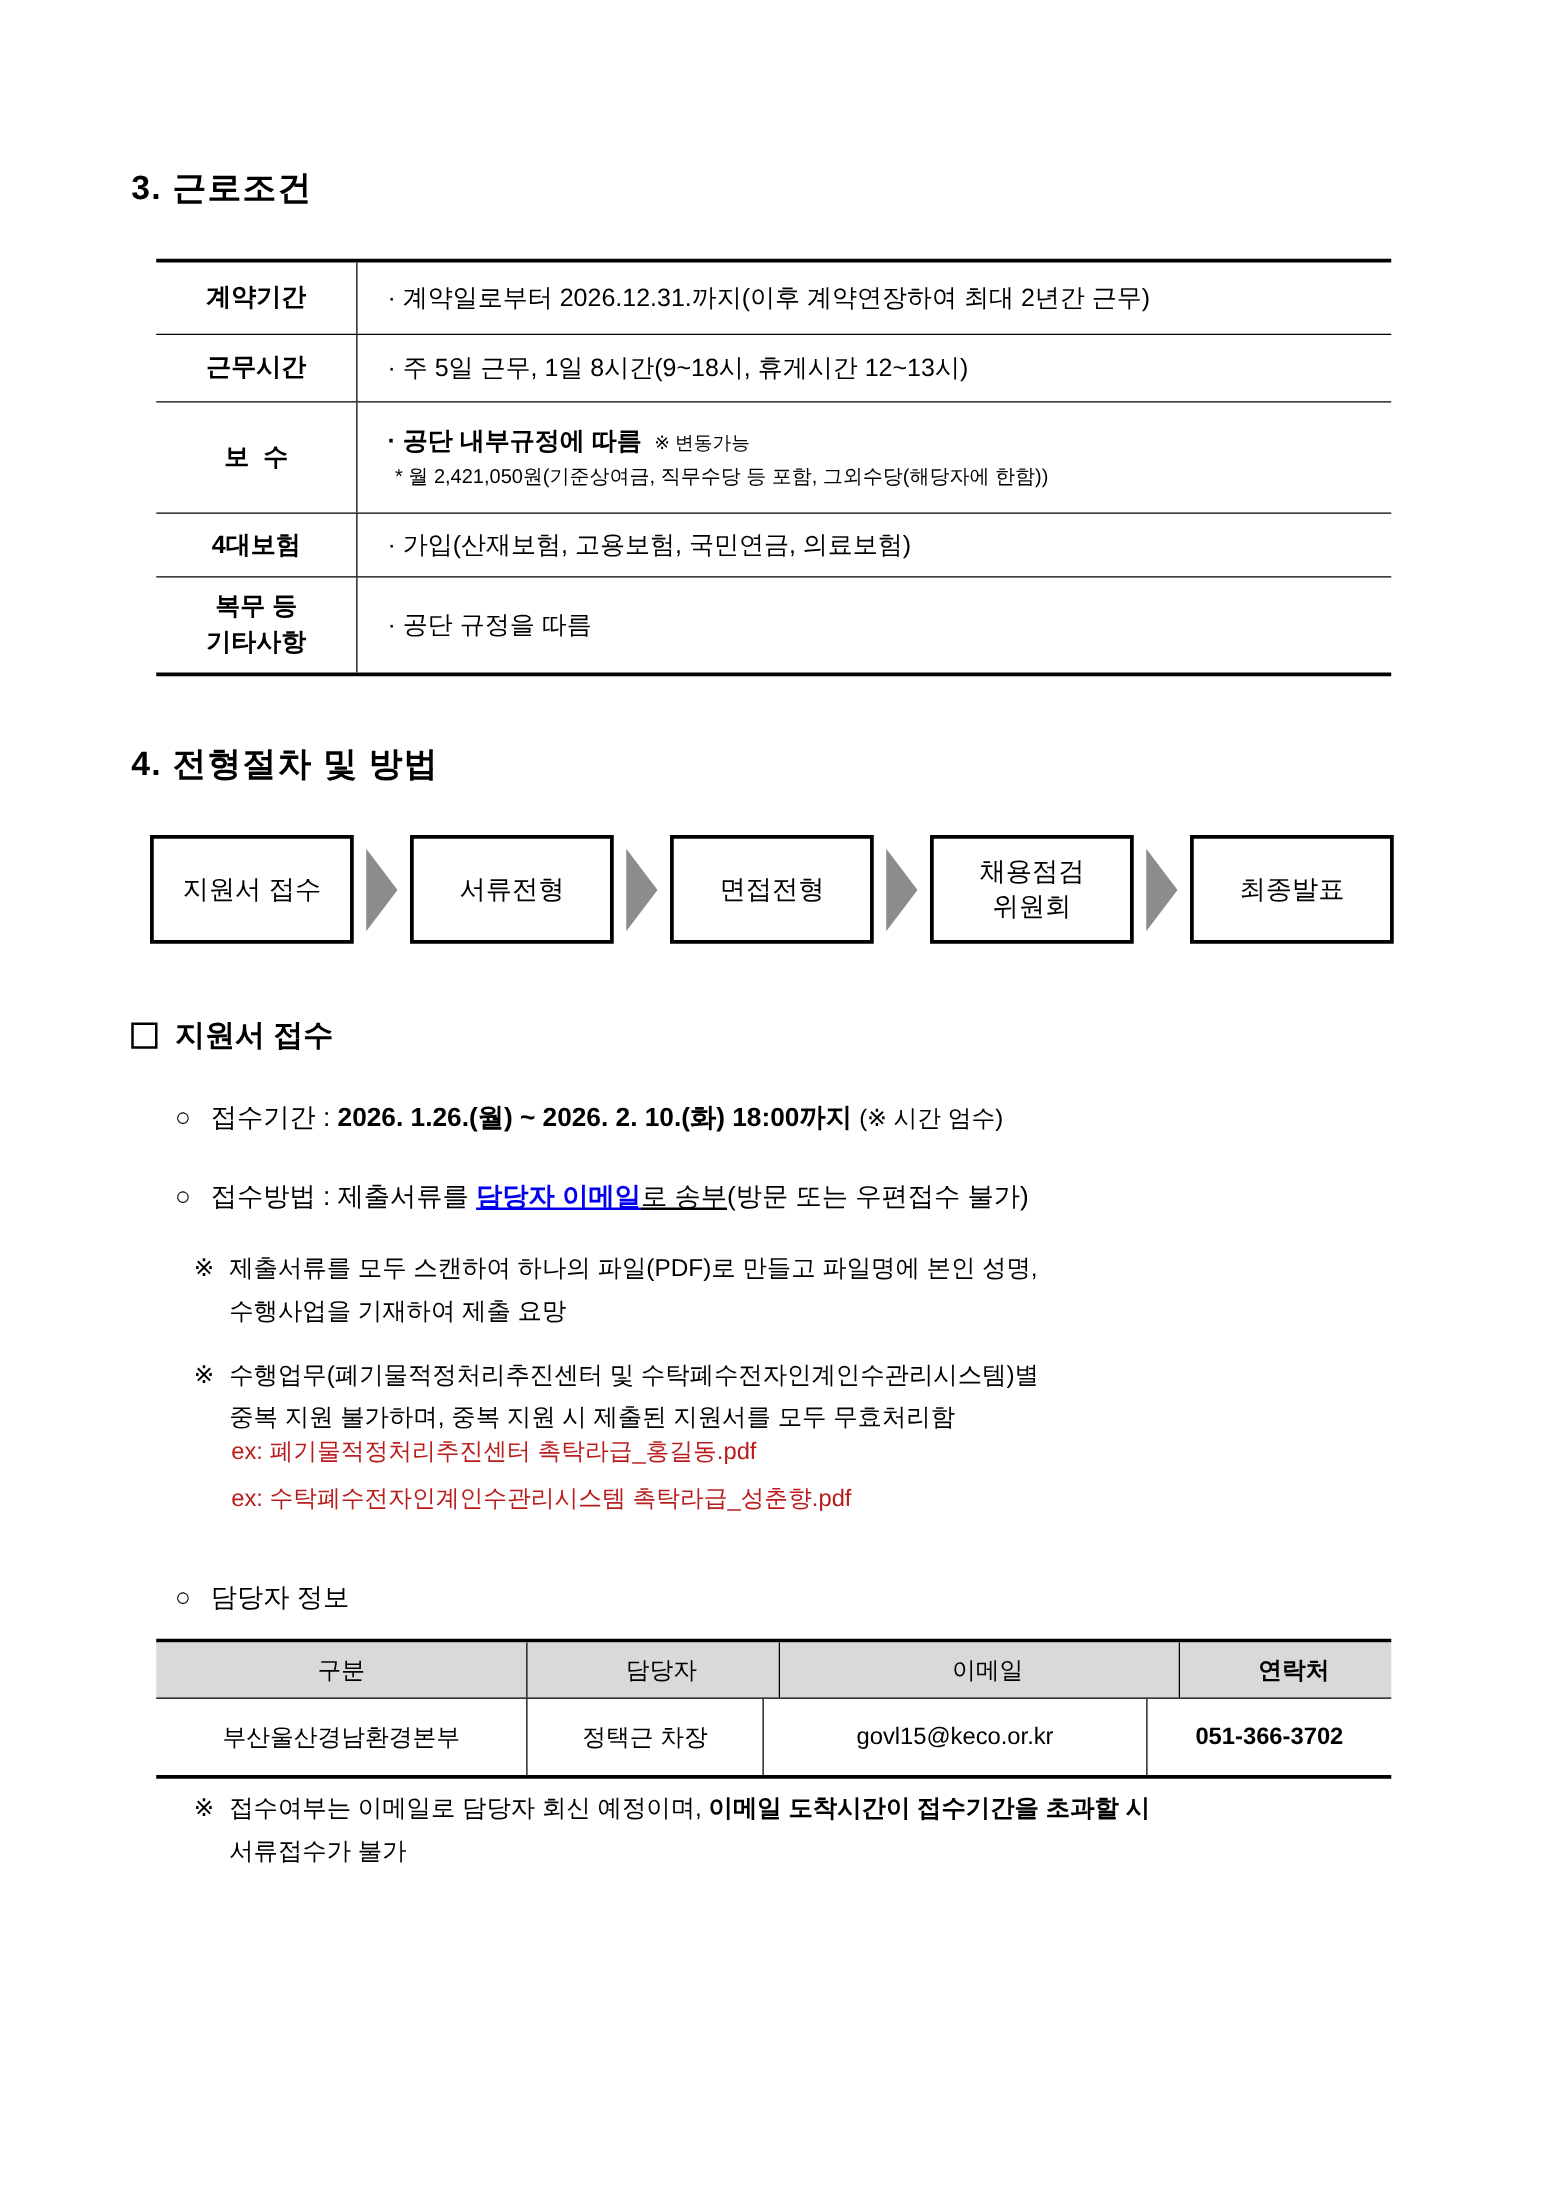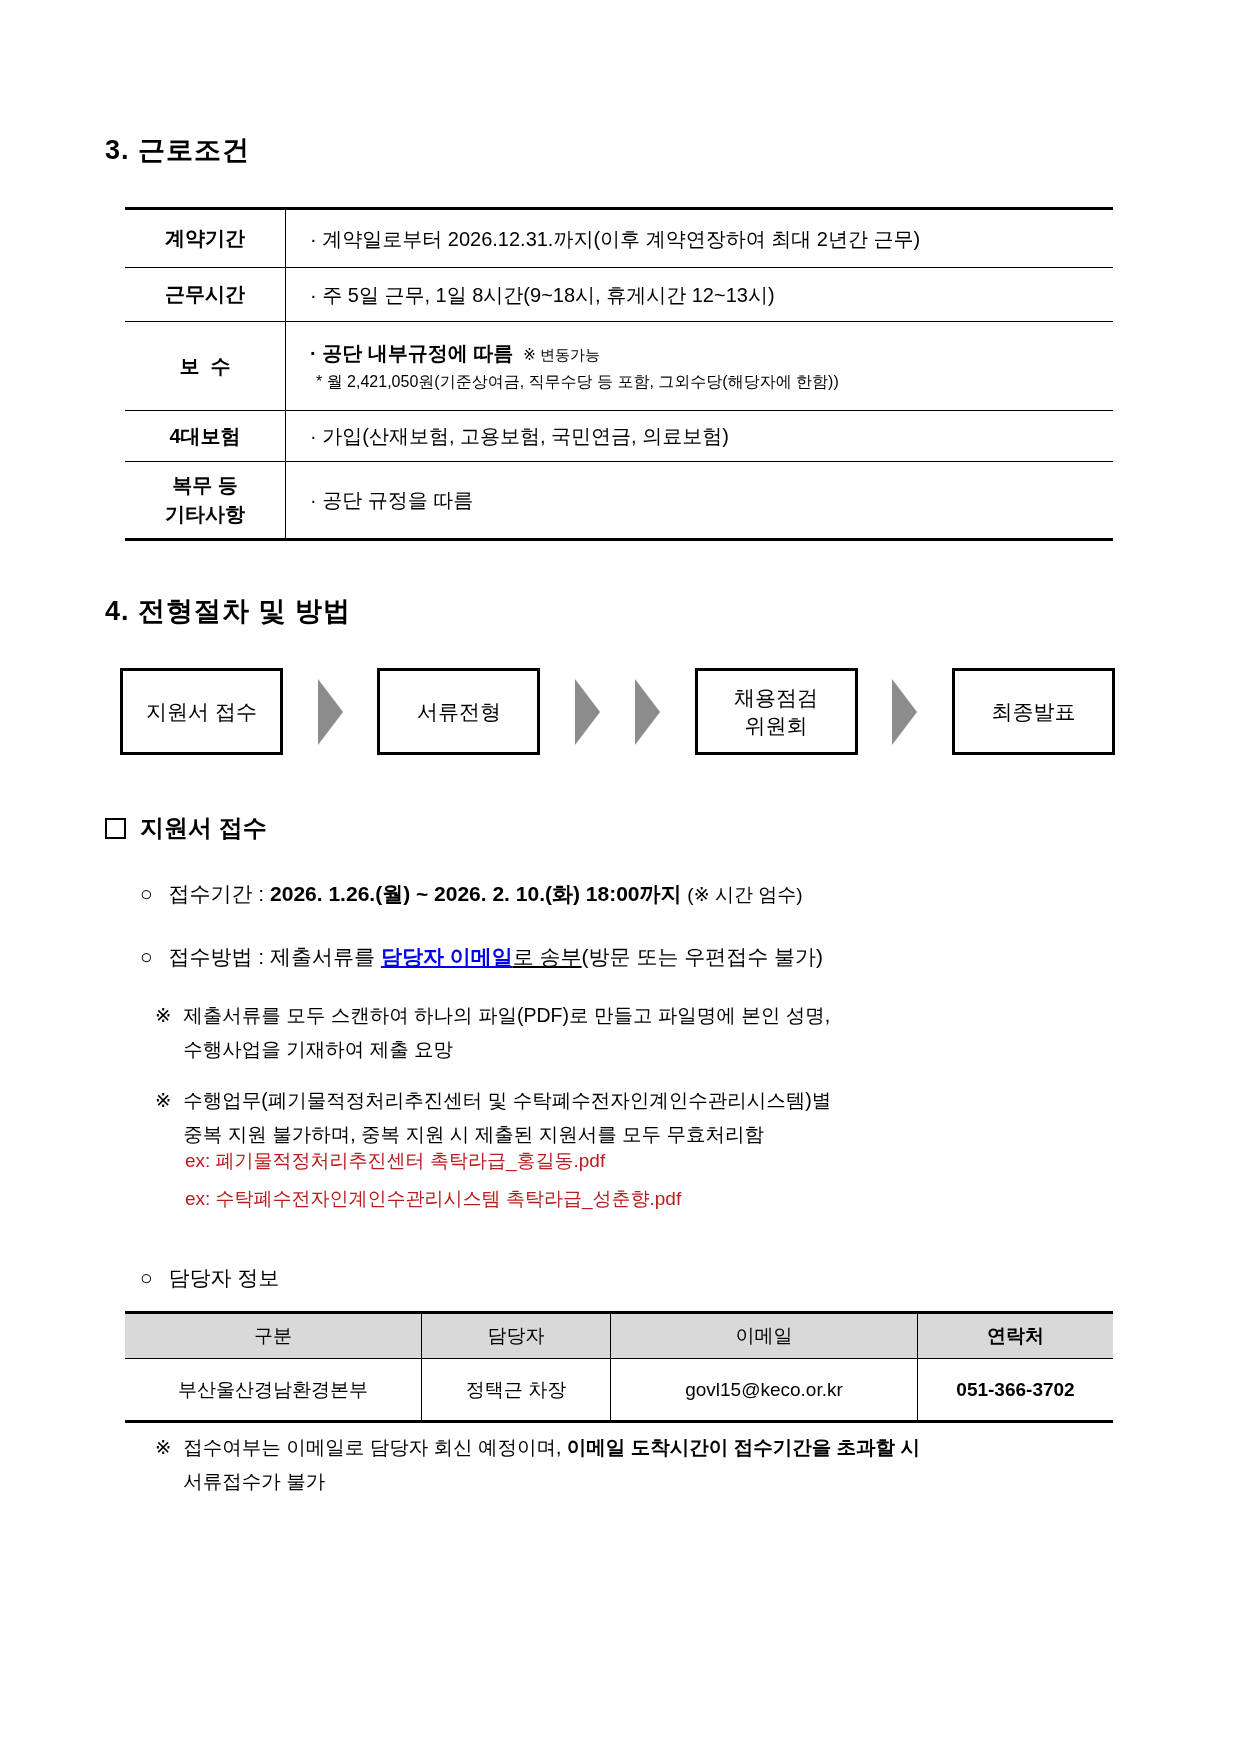--- a/index.html
+++ b/index.html
@@ -46,21 +46,21 @@
   .note-final{left:155px;top:1430px;}
   .ex-line{position:absolute;font-size:19px;color:#b91c1c;white-space:nowrap;}
   .ex1{left:185px;top:1148px;}
   .ex2{left:185px;top:1186px;}
 
   .contact-heading{position:absolute;left:140px;top:1264px;font-size:21px;white-space:nowrap;}
 
   
   .ct{position:absolute;left:125px;top:1311px;width:988px;border-top:3px solid #000;border-bottom:3px solid #000;font-size:19px;}
   .ct-row{display:flex;}
-  .ct-head{background:#d9d9d9;border-bottom:1px solid #000;}
+  .ct-head{background:#d9d9d9;border-bottom:1px solid #000;gap:13px;}
   .ct-cell{display:flex;align-items:center;justify-content:center;text-align:center;}
   .ct-c1{width:296px;flex:0 0 296px;border-right:1px solid #000;}
   .ct-c2{width:188px;flex:0 0 188px;border-right:1px solid #000;}
   .ct-c3{width:306px;flex:0 0 306px;border-right:1px solid #000;}
   .ct-c4{flex:1;font-weight:bold;}
   .ct-head .ct-cell{height:44px;}
   .ct-body .ct-cell{height:61px;}
 </style>
 </head>
 <body>
@@ -104,20 +104,21 @@
     </div>
   </div>
 
   <h2 class="sec-title sec4-title">4. 전형절차 및 방법</h2>
 
   <div class="flow">
     <div class="flow-box">지원서 접수</div>
     <div class="flow-arrow"></div>
     <div class="flow-box">서류전형</div>
     <div class="flow-arrow"></div>
+    <div class="flow-box">면접전형</div>
     <div class="flow-arrow"></div>
     <div class="flow-box">채용점검
 위원회</div>
     <div class="flow-arrow"></div>
     <div class="flow-box">최종발표</div>
   </div>
 
   <div class="apply-heading">
     <span class="square-bullet"></span>
     <span>지원서 접수</span>

